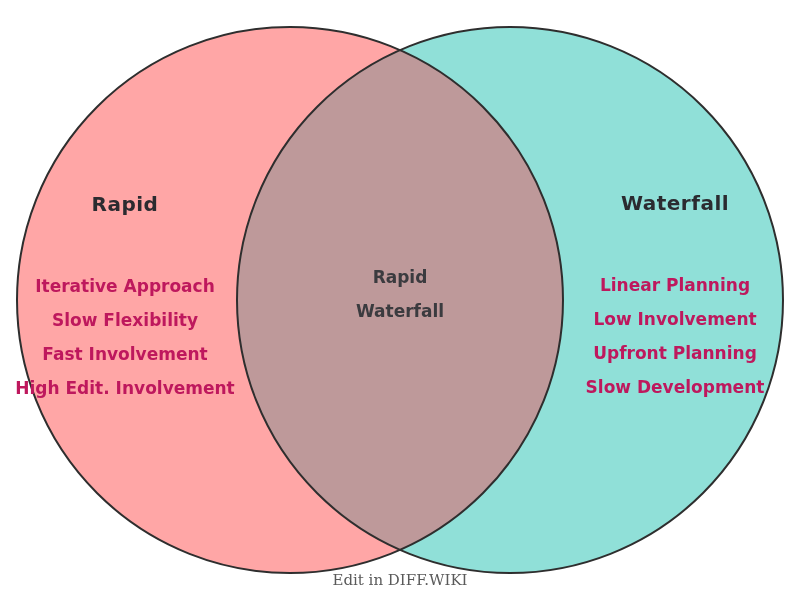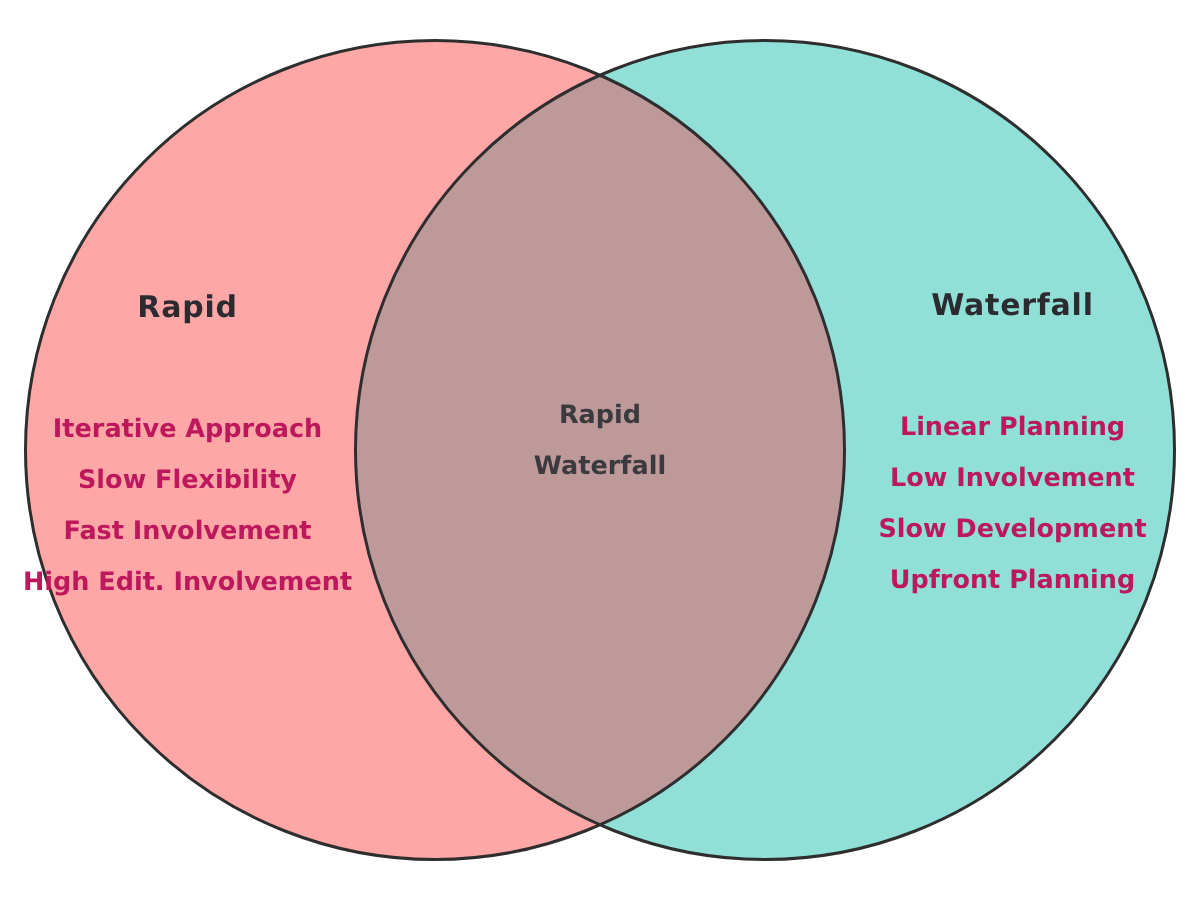--- a/index.html
+++ b/index.html
@@ -94,23 +94,24 @@
     <li>Iterative Approach</li>
     <li>Slow Flexibility</li>
     <li>Fast Involvement</li>
     <li>High Edit. Involvement</li>
   </ul>
 
   <div class="overlay right-title set-title">Waterfall</div>
   <ul class="overlay right-items set-items">
     <li>Linear Planning</li>
     <li>Low Involvement</li>
+    <li>Upfront Planning</li>
     <li>Slow Development</li>
-    <li>Upfront Planning</li>
   </ul>
 
   <div class="overlay center-labels">
     <div>Rapid</div>
     <div>Waterfall</div>
   </div>
 
+  <div class="overlay caption">Edit in DIFF.WIKI</div>
 
 </div>
 
 </body></html>

